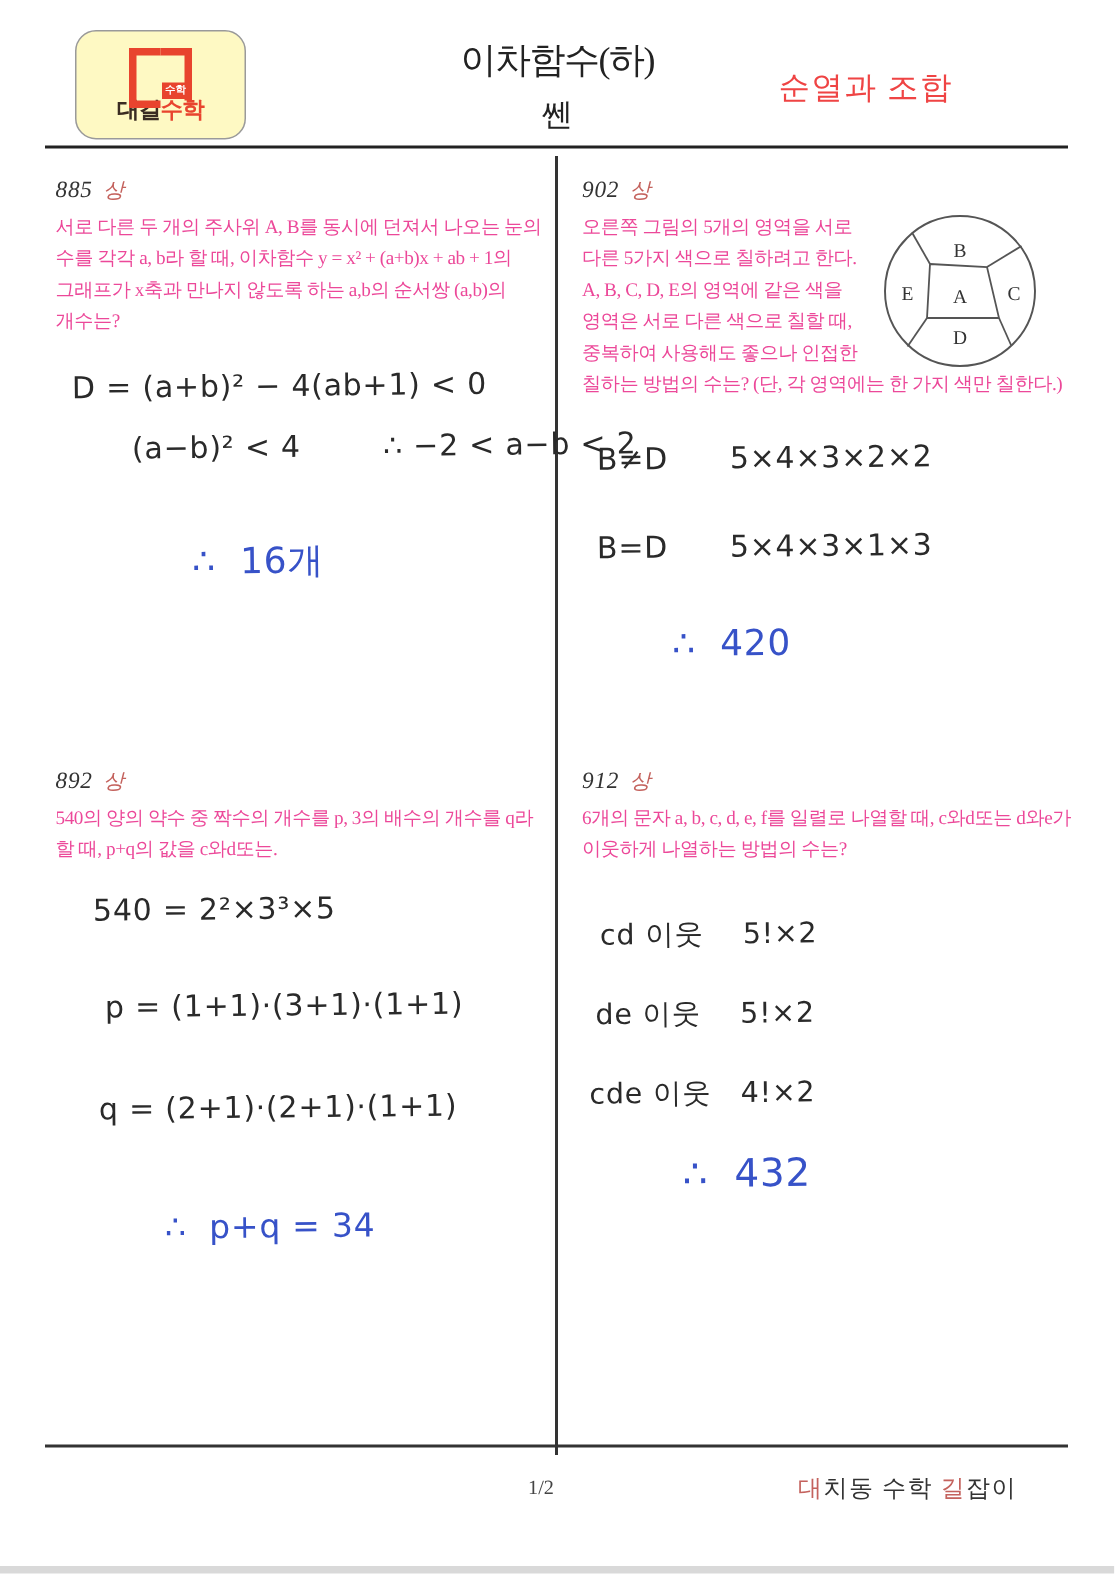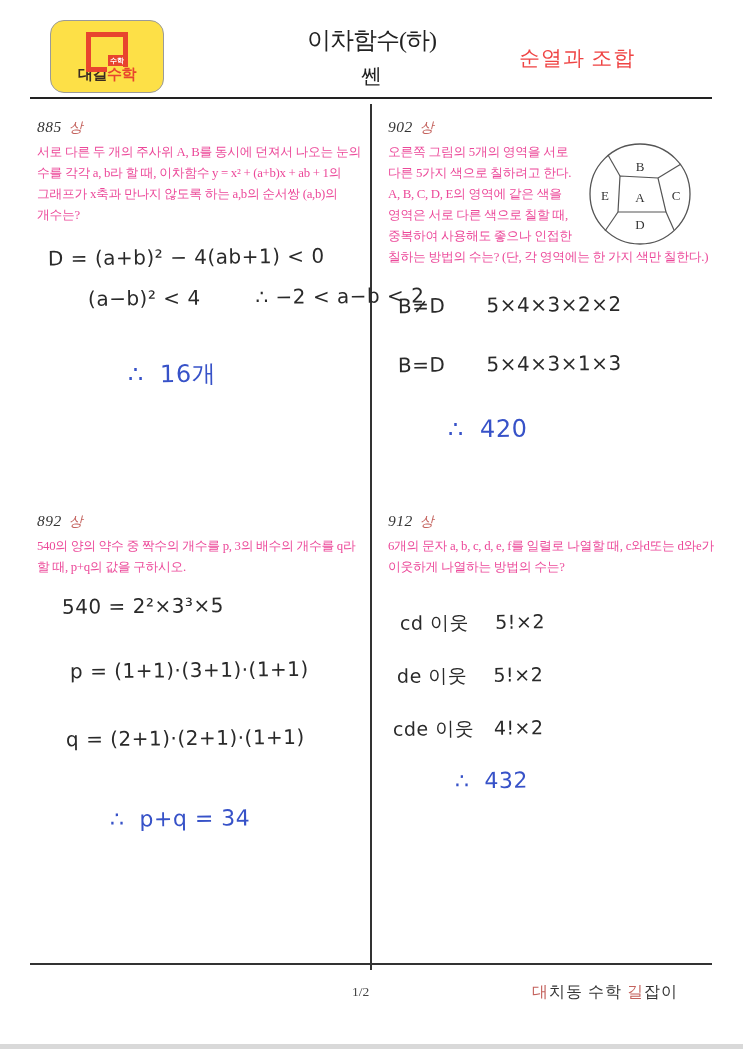--- a/index.html
+++ b/index.html
@@ -3,21 +3,21 @@
 <meta charset="utf-8">
 <style>
   html,body{margin:0;padding:0;background:#fff;}
   .page{position:relative;width:743px;height:1050px;background:#ffffff;overflow:hidden;
         font-family:"Liberation Serif", serif;color:#333;}
   .abs{position:absolute;}
 
   
   .logo-box{left:50px;top:20px;width:112px;height:71px;border:1.5px solid #9a9a9a;
             border-radius:14px;display:flex;flex-direction:column;align-items:center;
-            justify-content:center;background:#fde047;}
+            justify-content:center;background:#fef9c3;}
   .logo-mark{position:relative;width:46px;height:32px;margin-bottom:2px;}
   .lb-left{position:absolute;left:2px;top:0;width:16px;height:30px;
            border-left:5px solid #e8442e;border-top:5px solid #e8442e;border-bottom:5px solid #e8442e;}
   .lb-right{position:absolute;right:2px;top:0;width:16px;height:30px;
             border-right:5px solid #e8442e;border-top:5px solid #e8442e;}
   .lb-badge{position:absolute;right:4px;bottom:-2px;background:#e8442e;color:#fff;
             font-family:"Liberation Sans",sans-serif;font-size:7px;font-weight:bold;
             padding:2px 2px;line-height:1;}
   .logo-name{font-family:"Liberation Sans",sans-serif;font-size:15px;font-weight:bold;
              letter-spacing:-0.5px;line-height:1;}
@@ -61,21 +61,21 @@
   .a902  {left:448px;top:415px;font-size:24px;}
 
   .w892-1{left:62px;top:594px;font-size:20px;}
   .w892-2{left:70px;top:658px;font-size:20px;}
   .w892-3{left:66px;top:726px;font-size:20px;}
   .a892  {left:110px;top:806px;font-size:22px;}
 
   .w912-1{left:400px;top:610px;font-size:19px;}
   .w912-2{left:397px;top:663px;font-size:19px;}
   .w912-3{left:393px;top:716px;font-size:19px;}
-  .a912  {left:455px;top:768px;font-size:22px;}
+  .a912  {left:455px;top:768px;font-size:26px;}
 
   
   .page-num{left:352px;top:984px;font-size:13.5px;color:#444;}
   .brand{left:0;top:982px;width:678px;text-align:right;font-size:16px;color:#333;letter-spacing:1px;}
   .brand .red{color:#c4625d;}
   .bottom-strip{left:0;top:1044px;width:743px;height:5px;background:#d9d9d9;}
 
   svg text{font-family:"Liberation Serif",serif;font-size:13px;fill:#333;}
 </style>
 </head>
@@ -150,21 +150,21 @@
   <div class="abs hw w902-1">B≠D      5×4×3×2×2</div>
   <div class="abs hw w902-2">B=D      5×4×3×1×3</div>
   <div class="abs hw blue a902">∴  420</div>
 
   <div class="abs pblock p892">
     <div class="pnum-row">
       <span>892</span><span class="level">상</span>
     </div>
     <div class="ptext">
       <div>540의 양의 약수 중 짝수의 개수를 p, 3의 배수의 개수를 q라</div>
-      <div>할 때, p+q의 값을 구하시오.</div>
+      <div>할 때, p+q의 값을 c와d또는.</div>
     </div>
   </div>
   <div class="abs hw w892-1">540 = 2²×3³×5</div>
   <div class="abs hw w892-2">p = (1+1)·(3+1)·(1+1)</div>
   <div class="abs hw w892-3">q = (2+1)·(2+1)·(1+1)</div>
   <div class="abs hw blue a892">∴  p+q = 34</div>
 
   <div class="abs pblock p912">
     <div class="pnum-row">
       <span>912</span><span class="level">상</span>

